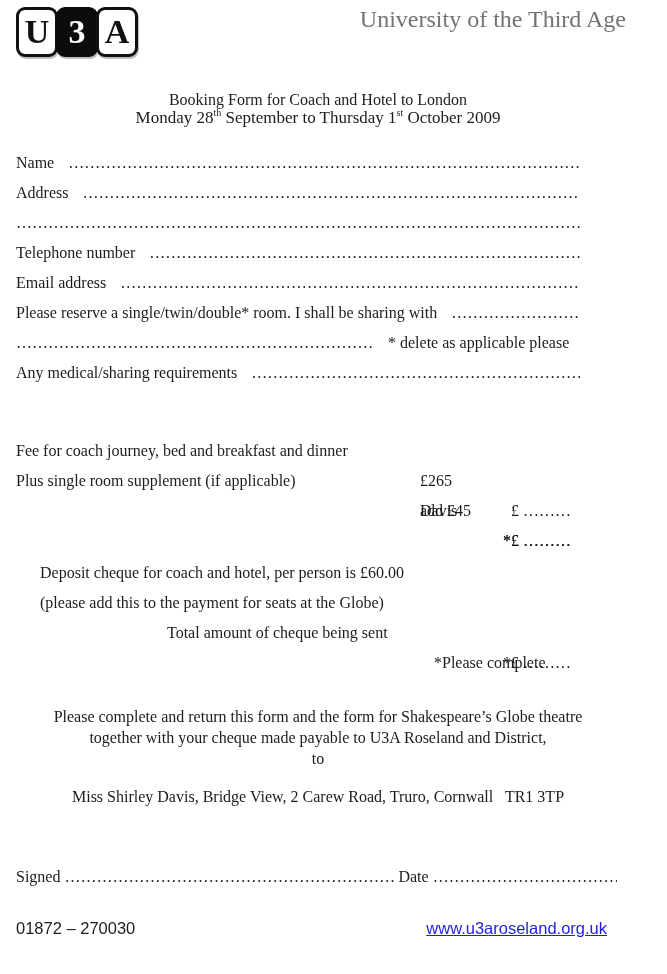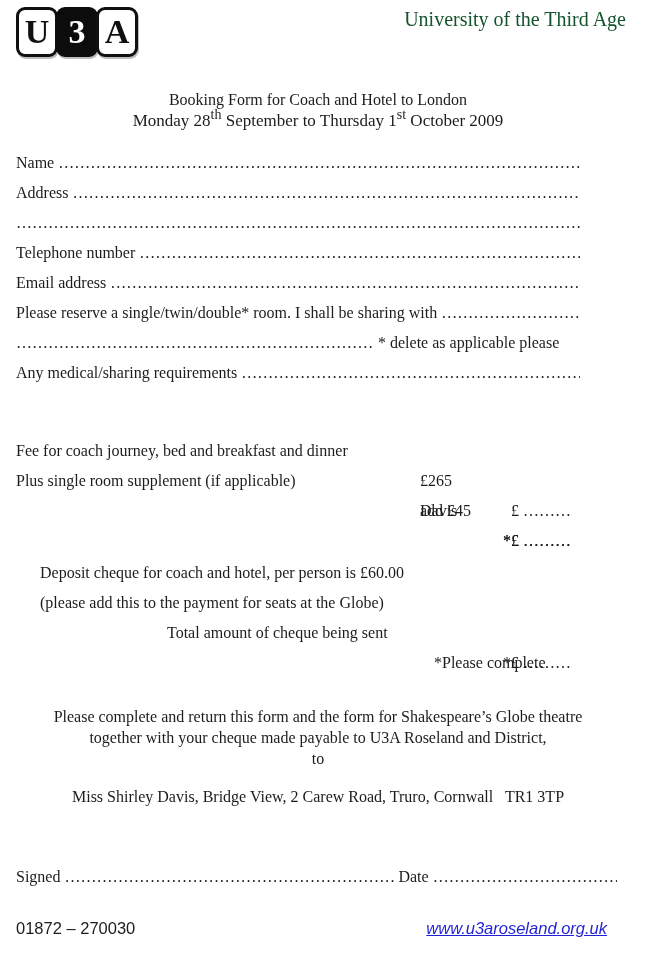--- a/index.html
+++ b/index.html
@@ -23,30 +23,30 @@
     background:#ffffff;color:#101010;
     display:flex;align-items:center;justify-content:center;
     font-size:34px;font-weight:bold;
     font-family:"Liberation Serif","DejaVu Serif",serif;
     box-shadow:1px 2px 0 #bdbdbd;
     margin-right:-2px;
   }
   .tile.dark{background:#0c0c0c;color:#ffffff;border-color:#0c0c0c;}
 
   
-  .org{right:41px;top:8px;text-align:right;color:#14532d;font-size:20px;line-height:23px;}
+  .org{right:41px;top:8px;text-align:right;color:#737373;font-size:24px;line-height:23px;}
 
   
   .title1{left:16px;top:73px;width:604px;text-align:center;font-size:16px;margin-top:18px;}
   .title2{left:16px;top:107px;width:604px;text-align:center;font-size:17px;}
-  .title2 sup{font-size:14px;}
+  .title2 sup{font-size:10px;}
 
   
   .flines{left:16px;top:148px;width:564px;}
-  .fline{height:30px;line-height:30px;display:flex;white-space:pre;overflow:hidden;}
+  .fline{height:30px;line-height:30px;display:flex;white-space:pre;overflow:hidden;gap:10px;}
   .fline .lbl{flex:0 0 auto;}
   .fline .dots{flex:1 1 auto;overflow:hidden;white-space:nowrap;}
   .dots-fixed{flex:0 0 auto;overflow:hidden;white-space:nowrap;display:inline-block;}
 
   
   .fees{left:16px;top:406px;width:604px;text-align:right;}
   .frow{position:relative;height:30px;line-height:30px;white-space:pre;}
   .frow .c1{position:absolute;left:0;}
   .frow .c2{position:absolute;left:404px;}
   .frow .c3{position:absolute;left:487px;}
@@ -68,21 +68,21 @@
   .sig .d1{width:330px;}
   .sig .d2{flex:1 1 auto;overflow:hidden;white-space:nowrap;}
 
   
   .footer{
     left:16px;top:913px;width:604px;height:30px;line-height:30px;
     display:flex;justify-content:space-between;
     font-family:"Liberation Sans","DejaVu Sans",sans-serif;
     font-size:16.5px;
   }
-  .footer .link{color:#1f1fd6;text-decoration:underline;margin-right:13px;cursor:pointer;font-style:italic;}
+  .footer .link{color:#1f1fd6;text-decoration:underline;margin-right:13px;cursor:pointer;}
 </style>
 </head>
 <body>
 
 <div class="page">
 
   <div class="abs logo">
     <div class="tile">
         <span>U</span>
       </div>

